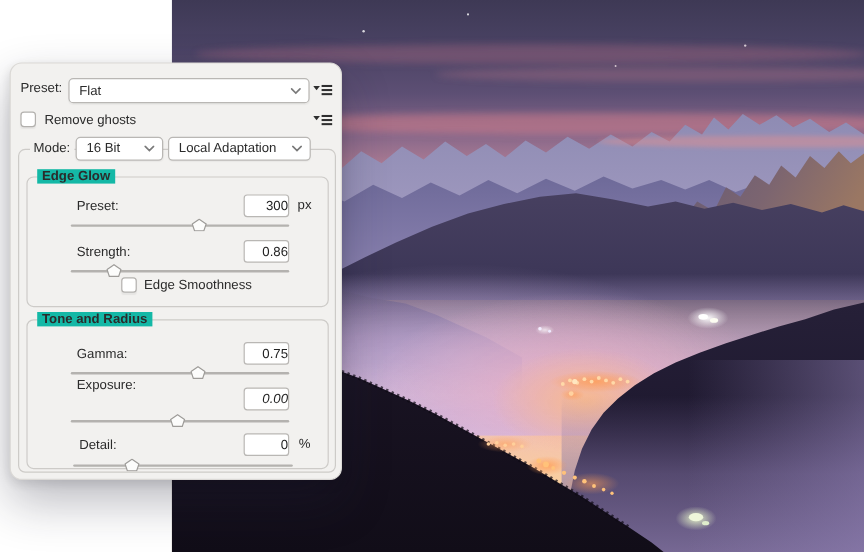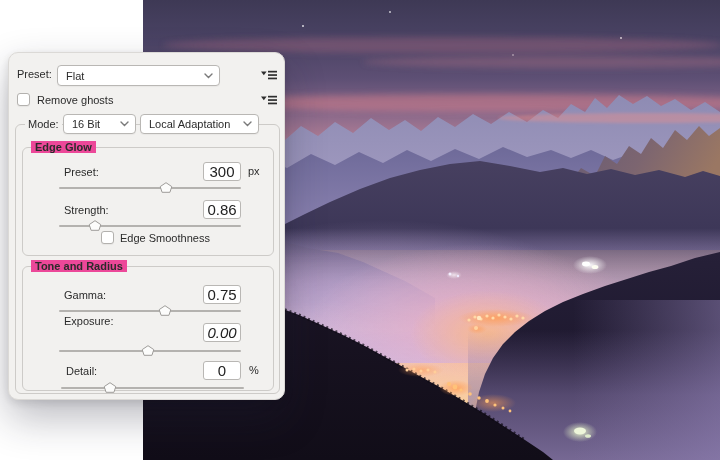--- a/index.html
+++ b/index.html
@@ -22,25 +22,25 @@
 
   .sel{position:absolute;background:#fff;border:1px solid #b9b7b4;border-radius:4px;
        box-sizing:border-box;display:flex;align-items:center;padding:0 20px 0 8px;
        height:21px;box-shadow:0 1px 1px rgba(0,0,0,.04);}
   .sel .chev{position:absolute;right:6px;top:50%;transform:translateY(-50%);}
 
   .cb{position:absolute;width:13px;height:13px;background:#fff;border:1px solid #b3b1ae;
       border-radius:3px;box-sizing:border-box;box-shadow:0 1px 1px rgba(0,0,0,.05);}
 
   .tin{position:absolute;width:38px;height:19px;background:#fff;border:1px solid #b9b7b4;
-       border-radius:3px;box-sizing:border-box;text-align:center;font-size:15px;
+       border-radius:3px;box-sizing:border-box;text-align:right;font-size:11px;
        font-family:"Liberation Sans",sans-serif;color:#222;padding:0;}
 
   .box{position:absolute;border:1px solid #cdcbc8;border-radius:6px;}
-  .legend{position:absolute;background:#ec4899;padding:0 4px;line-height:12px;}
+  .legend{position:absolute;background:#14b8a6;padding:0 4px;line-height:12px;}
 
   .slider{position:absolute;height:11px;}
   .slider .track{position:absolute;left:0;right:0;top:5px;height:2px;background:#b4b2af;border-radius:1px;}
   .slider .thumb{position:absolute;top:0;width:13px;height:11px;transform:translateX(-50%);}
 
   .flyout{position:absolute;width:16px;height:12px;cursor:pointer;}
 </style>
 </head>
 <body>
 
@@ -228,21 +228,21 @@
         <circle cx="352" cy="405" r="1.6"></circle>
           <circle cx="360" cy="408" r="1.5"></circle>
           <circle cx="367" cy="411" r="1.4"></circle>
       </g>
     </svg>
   </div>
 
   <div class="dialog">
 
     <span class="abs lbl" style="left:8px;top:15px;">Preset:</span>
-    <div class="sel" style="left:48px;top:12px;width:163px;text-align:right;">
+    <div class="sel" style="left:48px;top:12px;width:201px;text-align:right;">
       <span>Flat</span>
       <svg class="chev" width="9" height="6" viewBox="0 0 9 6">
           <polyline points="1,1 4.5,4.5 8,1" fill="none" stroke="#7a7a7a" stroke-width="1.4" stroke-linecap="round"></polyline>
         </svg>
     </div>
     <span class="flyout" style="left:252px;top:16px;">
       <svg width="16" height="12" viewBox="0 0 16 12">
           <path d="M0,2.6 L5.6,2.6 L2.8,6.2 Z" fill="#2e2e2e"></path>
           <rect x="7" y="1.8" width="9" height="1.7" fill="#2e2e2e"></rect>
           <rect x="7" y="5.2" width="9" height="1.7" fill="#2e2e2e"></rect>

